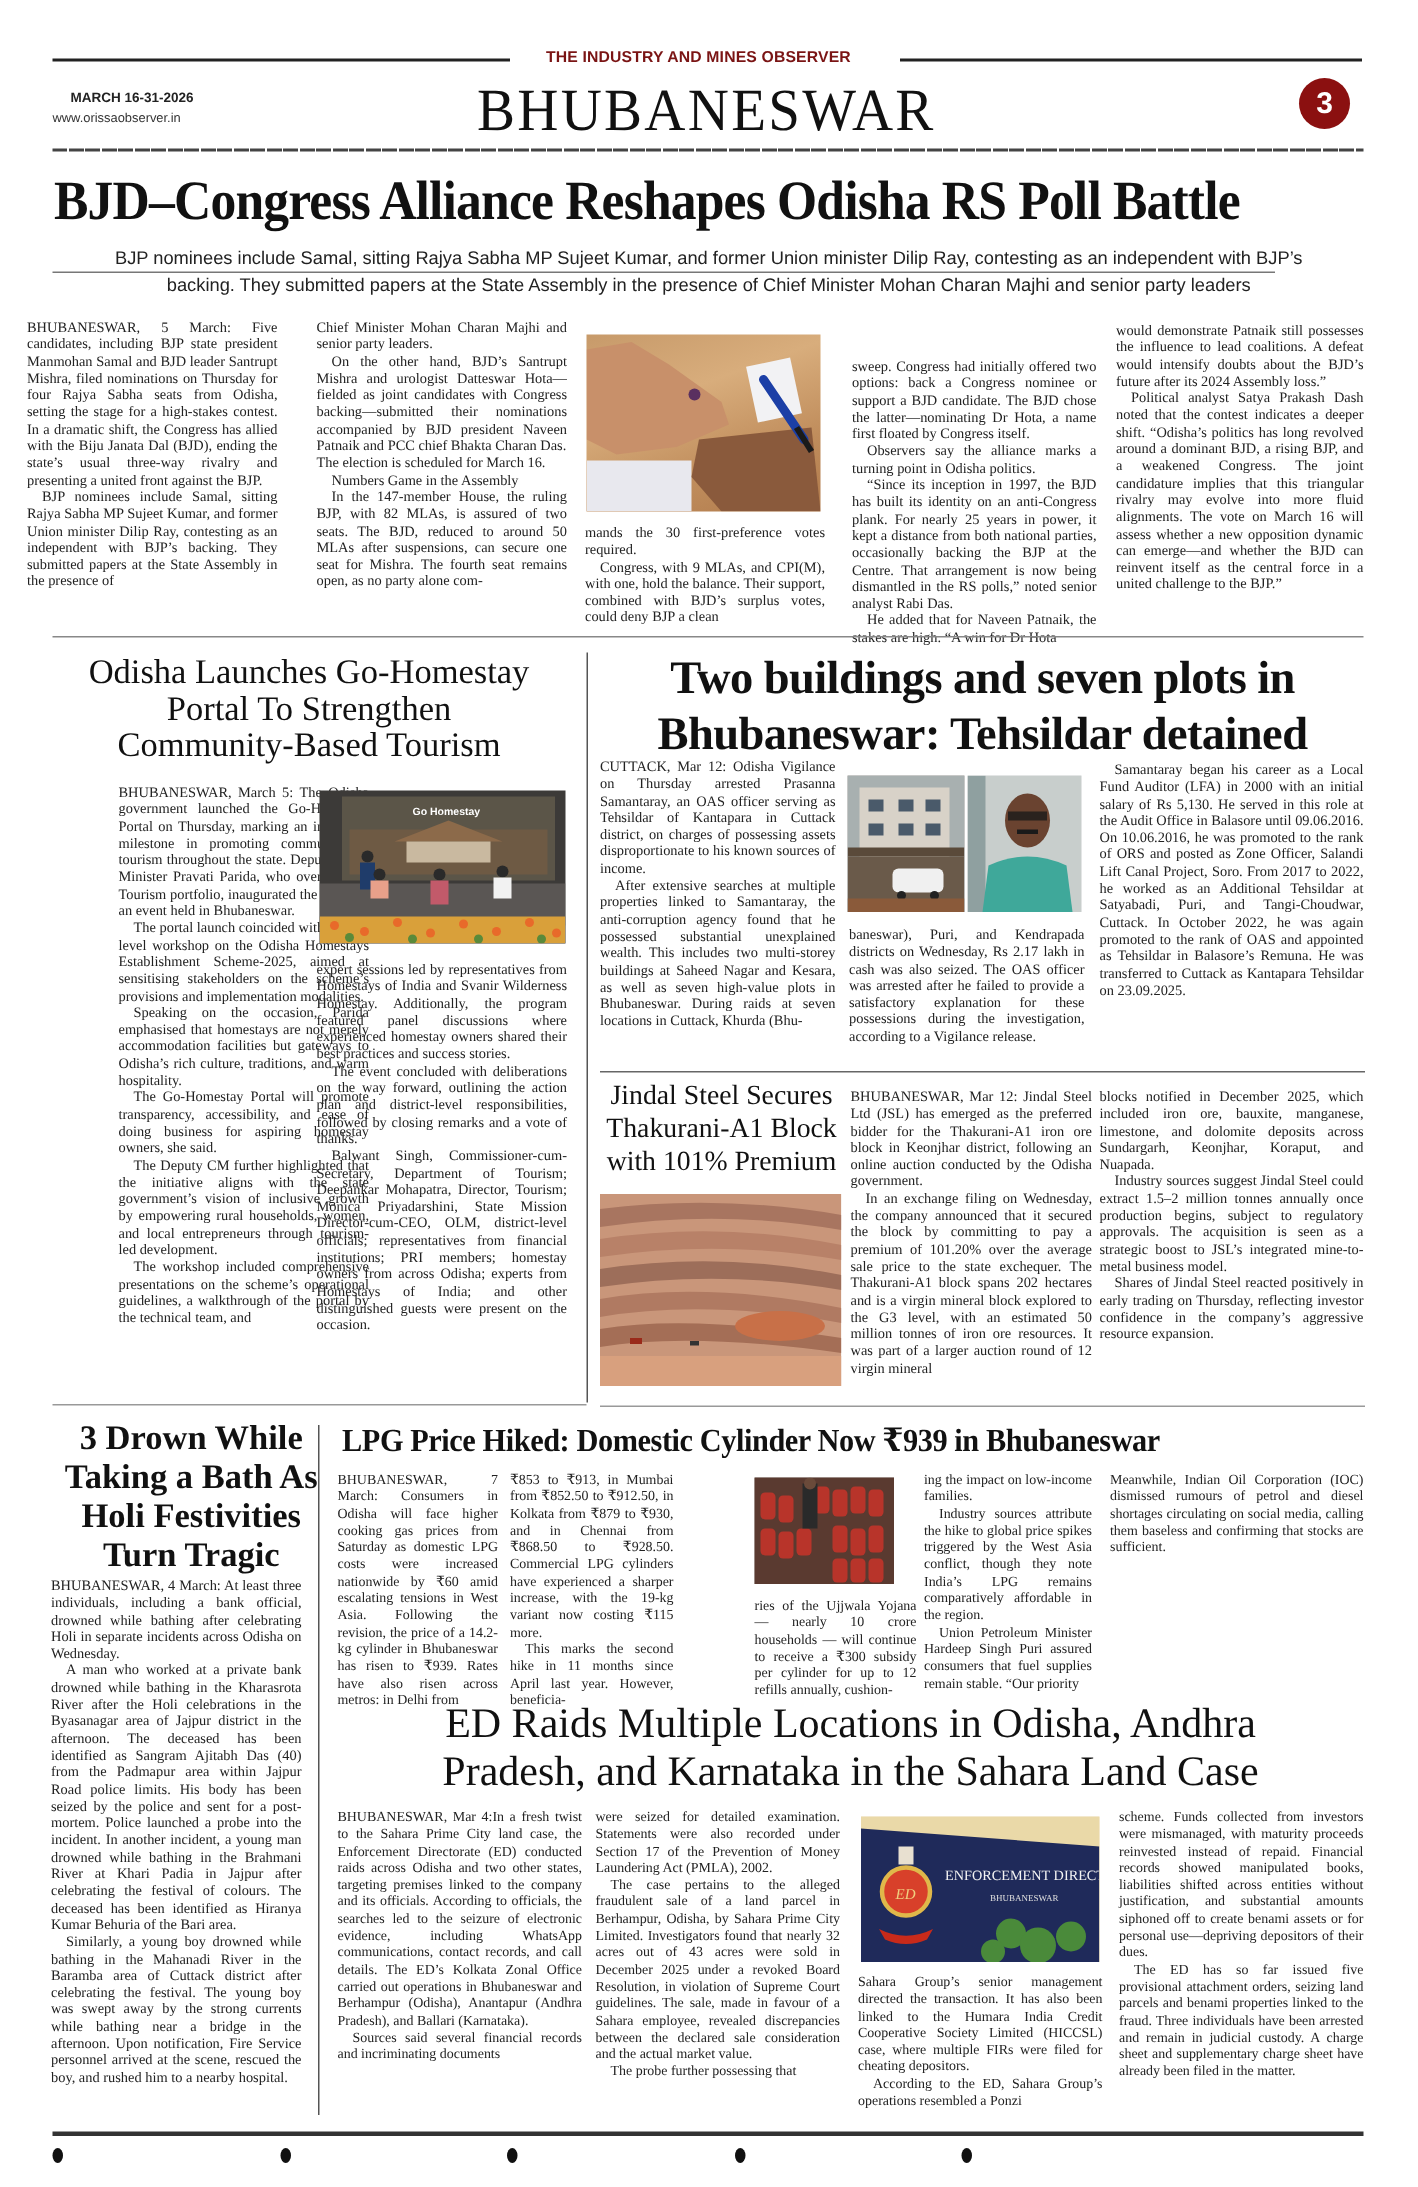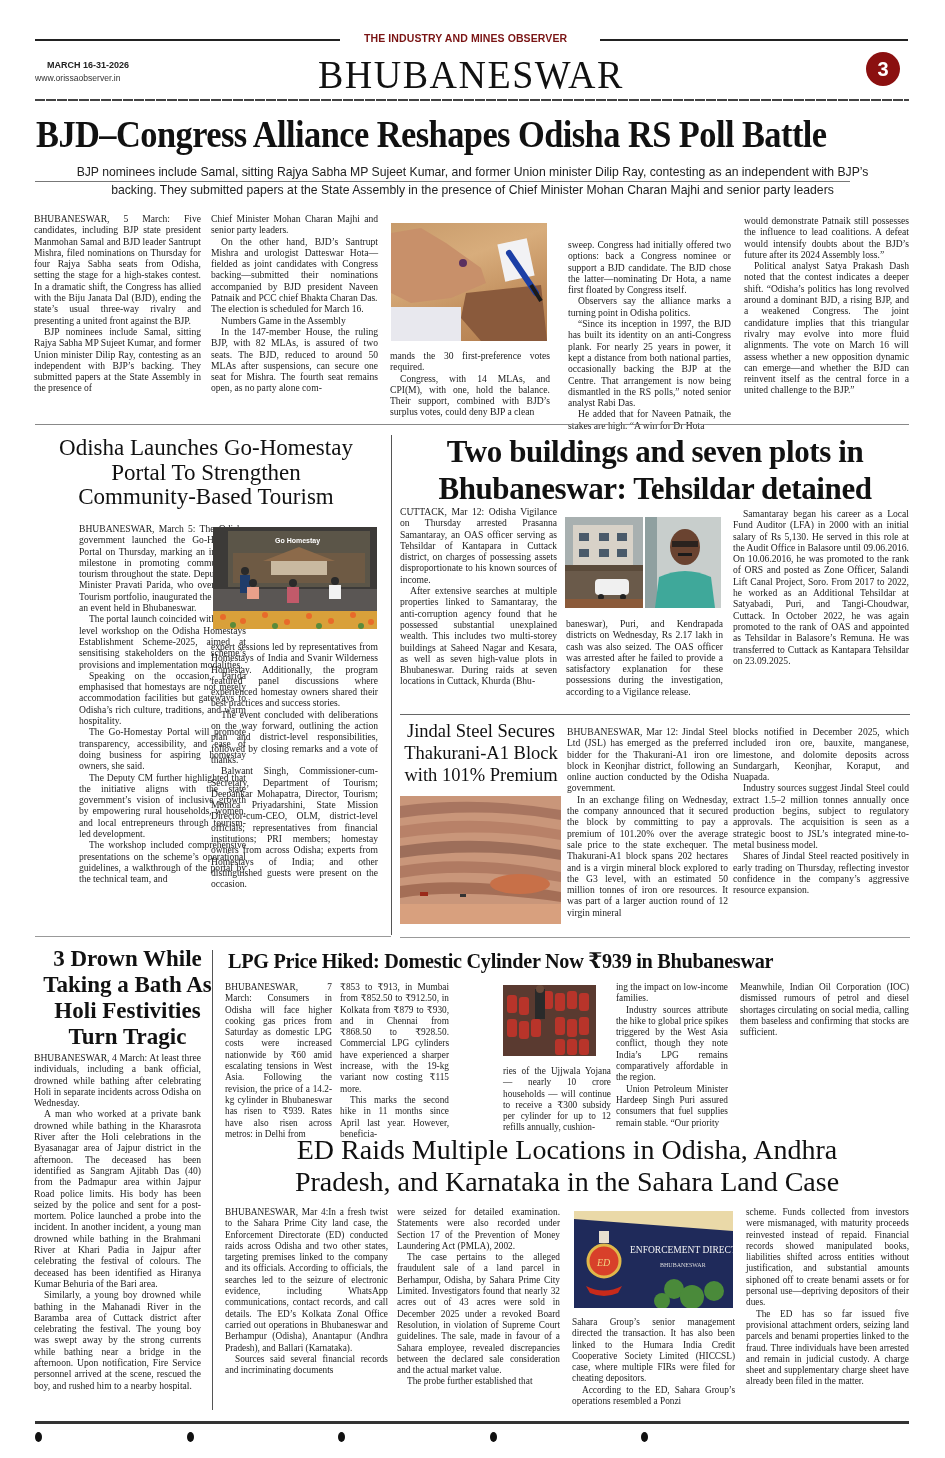--- a/index.html
+++ b/index.html
@@ -47,21 +47,21 @@
 <div class="abs site" style="left:35px; top:73px;">www.orissaobserver.in</div>
 <div class="abs masthead-title" style="left:318px; top:52px;">BHUBANESWAR</div>
 <div class="abs page-badge" style="left:866px; top:52px;">3</div>
 <div class="abs dash-rule" style="left:35px; top:99px; width:874px;"></div>
 
 <div class="abs h-main" style="left:36px; top:113px;">BJD–Congress Alliance Reshapes Odisha RS Poll Battle</div>
 <div class="abs deck" style="left:20px; top:163px; width:905px;">BJP nominees include Samal, sitting Rajya Sabha MP Sujeet Kumar, and former Union minister Dilip Ray, contesting as an independent with BJP’s</div>
 <div class="abs deck-rule" style="left:35px; top:181px; width:815px;"></div>
 <div class="abs deck" style="left:20px; top:181px; width:905px;">backing. They submitted papers at the State Assembly in the presence of Chief Minister Mohan Charan Majhi and senior party leaders</div>
 
-<div class="abs txt" style="left:34px; top:213px; width:167px;">
+<div class="abs txt" style="left:18px; top:213px; width:167px;">
   <p>BHUBANESWAR, 5 March: Five candidates, including BJP state president Manmohan Samal and BJD leader Santrupt Mishra, filed nominations on Thursday for four Rajya Sabha seats from Odisha, setting the stage for a high-stakes contest. In a dramatic shift, the Congress has allied with the Biju Janata Dal (BJD), ending the state’s usual three-way rivalry and presenting a united front against the BJP.</p>
   <p>BJP nominees include Samal, sitting Rajya Sabha MP Sujeet Kumar, and former Union minister Dilip Ray, contesting as an independent with BJP’s backing. They submitted papers at the State Assembly in the presence of</p>
 </div>
 <div class="abs txt" style="left:211px; top:213px; width:167px;">
   <p class="noind">Chief Minister Mohan Charan Majhi and senior party leaders.</p>
   <p>On the other hand, BJD’s Santrupt Mishra and urologist Datteswar Hota—fielded as joint candidates with Congress backing—submitted their nominations accompanied by BJD president Naveen Patnaik and PCC chief Bhakta Charan Das.</p>
   <p class="noind">The election is scheduled for March 16.</p>
   <p class="ind">Numbers Game in the Assembly</p>
   <p>In the 147-member House, the ruling BJP, with 82 MLAs, is assured of two seats. The BJD, reduced to around 50 MLAs after suspensions, can secure one seat for Mishra. The fourth seat remains open, as no party alone com-</p>
 </div>
@@ -72,21 +72,21 @@
     <path d="M0 10 L30 5 L55 20 L90 45 L95 60 L60 75 L20 80 L0 70 Z" fill="#c8906a"></path>
     <path d="M75 70 L150 62 L156 118 L90 118 L70 95 Z" fill="#8a5a3c"></path>
     <rect x="110" y="18" width="30" height="38" fill="#f2f2f4" transform="rotate(-12 125 37)"></rect>
     <path d="M118 30 L145 70" stroke="#1c3fa6" stroke-width="6" stroke-linecap="round"></path>
     <path d="M140 62 L150 78" stroke="#1a1a1a" stroke-width="4"></path>
     <circle cx="72" cy="40" r="4" fill="#5a3060"></circle>
   </svg>
 </div>
 <div class="abs txt" style="left:390px; top:350px; width:160px;">
   <p class="noind">mands the 30 first-preference votes required.</p>
-  <p>Congress, with 14 MLAs, and CPI(M), with one, hold the balance. Their support, combined with BJD’s surplus votes, could deny BJP a clean</p>
+  <p>Congress, with 9 MLAs, and CPI(M), with one, hold the balance. Their support, combined with BJD’s surplus votes, could deny BJP a clean</p>
 </div>
 <div class="abs txt" style="left:568px; top:215px; width:163px;margin-top:24px;">
   <p class="noind">sweep. Congress had initially offered two options: back a Congress nominee or support a BJD candidate. The BJD chose the latter—nominating Dr Hota, a name first floated by Congress itself.</p>
   <p>Observers say the alliance marks a turning point in Odisha politics.</p>
   <p>“Since its inception in 1997, the BJD has built its identity on an anti-Congress plank. For nearly 25 years in power, it kept a distance from both national parties, occasionally backing the BJP at the Centre. That arrangement is now being dismantled in the RS polls,” noted senior analyst Rabi Das.</p>
   <p>He added that for Naveen Patnaik, the stakes are high. “A win for Dr Hota</p>
 </div>
 <div class="abs txt" style="left:744px; top:215px; width:165px;">
   <p class="noind">would demonstrate Patnaik still possesses the influence to lead coalitions. A defeat would intensify doubts about the BJD’s future after its 2024 Assembly loss.”</p>
   <p>Political analyst Satya Prakash Dash noted that the contest indicates a deeper shift. “Odisha’s politics has long revolved around a dominant BJD, a rising BJP, and a weakened Congress. The joint candidature implies that this triangular rivalry may evolve into more fluid alignments. The vote on March 16 will assess whether a new opposition dynamic can emerge—and whether the BJD can reinvent itself as the central force in a united challenge to the BJP.”</p>
@@ -288,21 +288,21 @@
   <div>ED Raids Multiple Locations in Odisha, Andhra</div>
   <div>Pradesh, and Karnataka in the Sahara Land Case</div>
 </div>
 <div class="abs txt" style="left:225px; top:1207px; width:163px; font-size:9.3px;">
   <p class="noind">BHUBANESWAR, Mar 4:In a fresh twist to the Sahara Prime City land case, the Enforcement Directorate (ED) conducted raids across Odisha and two other states, targeting premises linked to the company and its officials. According to officials, the searches led to the seizure of electronic evidence, including WhatsApp communications, contact records, and call details. The ED’s Kolkata Zonal Office carried out operations in Bhubaneswar and Berhampur (Odisha), Anantapur (Andhra Pradesh), and Ballari (Karnataka).</p>
   <p>Sources said several financial records and incriminating documents</p>
 </div>
 <div class="abs txt" style="left:397px; top:1207px; width:163px; font-size:9.3px;">
   <p class="noind">were seized for detailed examination. Statements were also recorded under Section 17 of the Prevention of Money Laundering Act (PMLA), 2002.</p>
   <p>The case pertains to the alleged fraudulent sale of a land parcel in Berhampur, Odisha, by Sahara Prime City Limited. Investigators found that nearly 32 acres out of 43 acres were sold in December 2025 under a revoked Board Resolution, in violation of Supreme Court guidelines. The sale, made in favour of a Sahara employee, revealed discrepancies between the declared sale consideration and the actual market value.</p>
-  <p>The probe further established that</p>
+  <p>The probe further possessing that</p>
 </div>
 <div class="abs img" style="left:574px; top:1211px; width:159px; height:97px; background:#e9d7a8;">
   <svg width="159" height="97" viewBox="0 0 159 97">
     <rect width="159" height="97" fill="#ead9a8"></rect>
     <path d="M0 8 L159 20 L159 97 L0 97 Z" fill="#1f2a5a"></path>
     <circle cx="30" cy="50" r="16" fill="#d8402a" stroke="#e0b84a" stroke-width="3"></circle>
     <text x="23" y="55" fill="#f0d080" font-size="10" font-family="Liberation Serif, serif" font-style="italic">ED</text>
     <rect x="25" y="20" width="10" height="12" fill="#e8e0d0"></rect>
     <path d="M12 75 Q30 84 48 75 L44 82 Q30 88 16 82 Z" fill="#c82a1a"></path>
     <text x="56" y="42" fill="#f4f4f4" font-size="9.5" font-family="Liberation Serif, serif">ENFORCEMENT DIRECTORATE (ED)</text>

